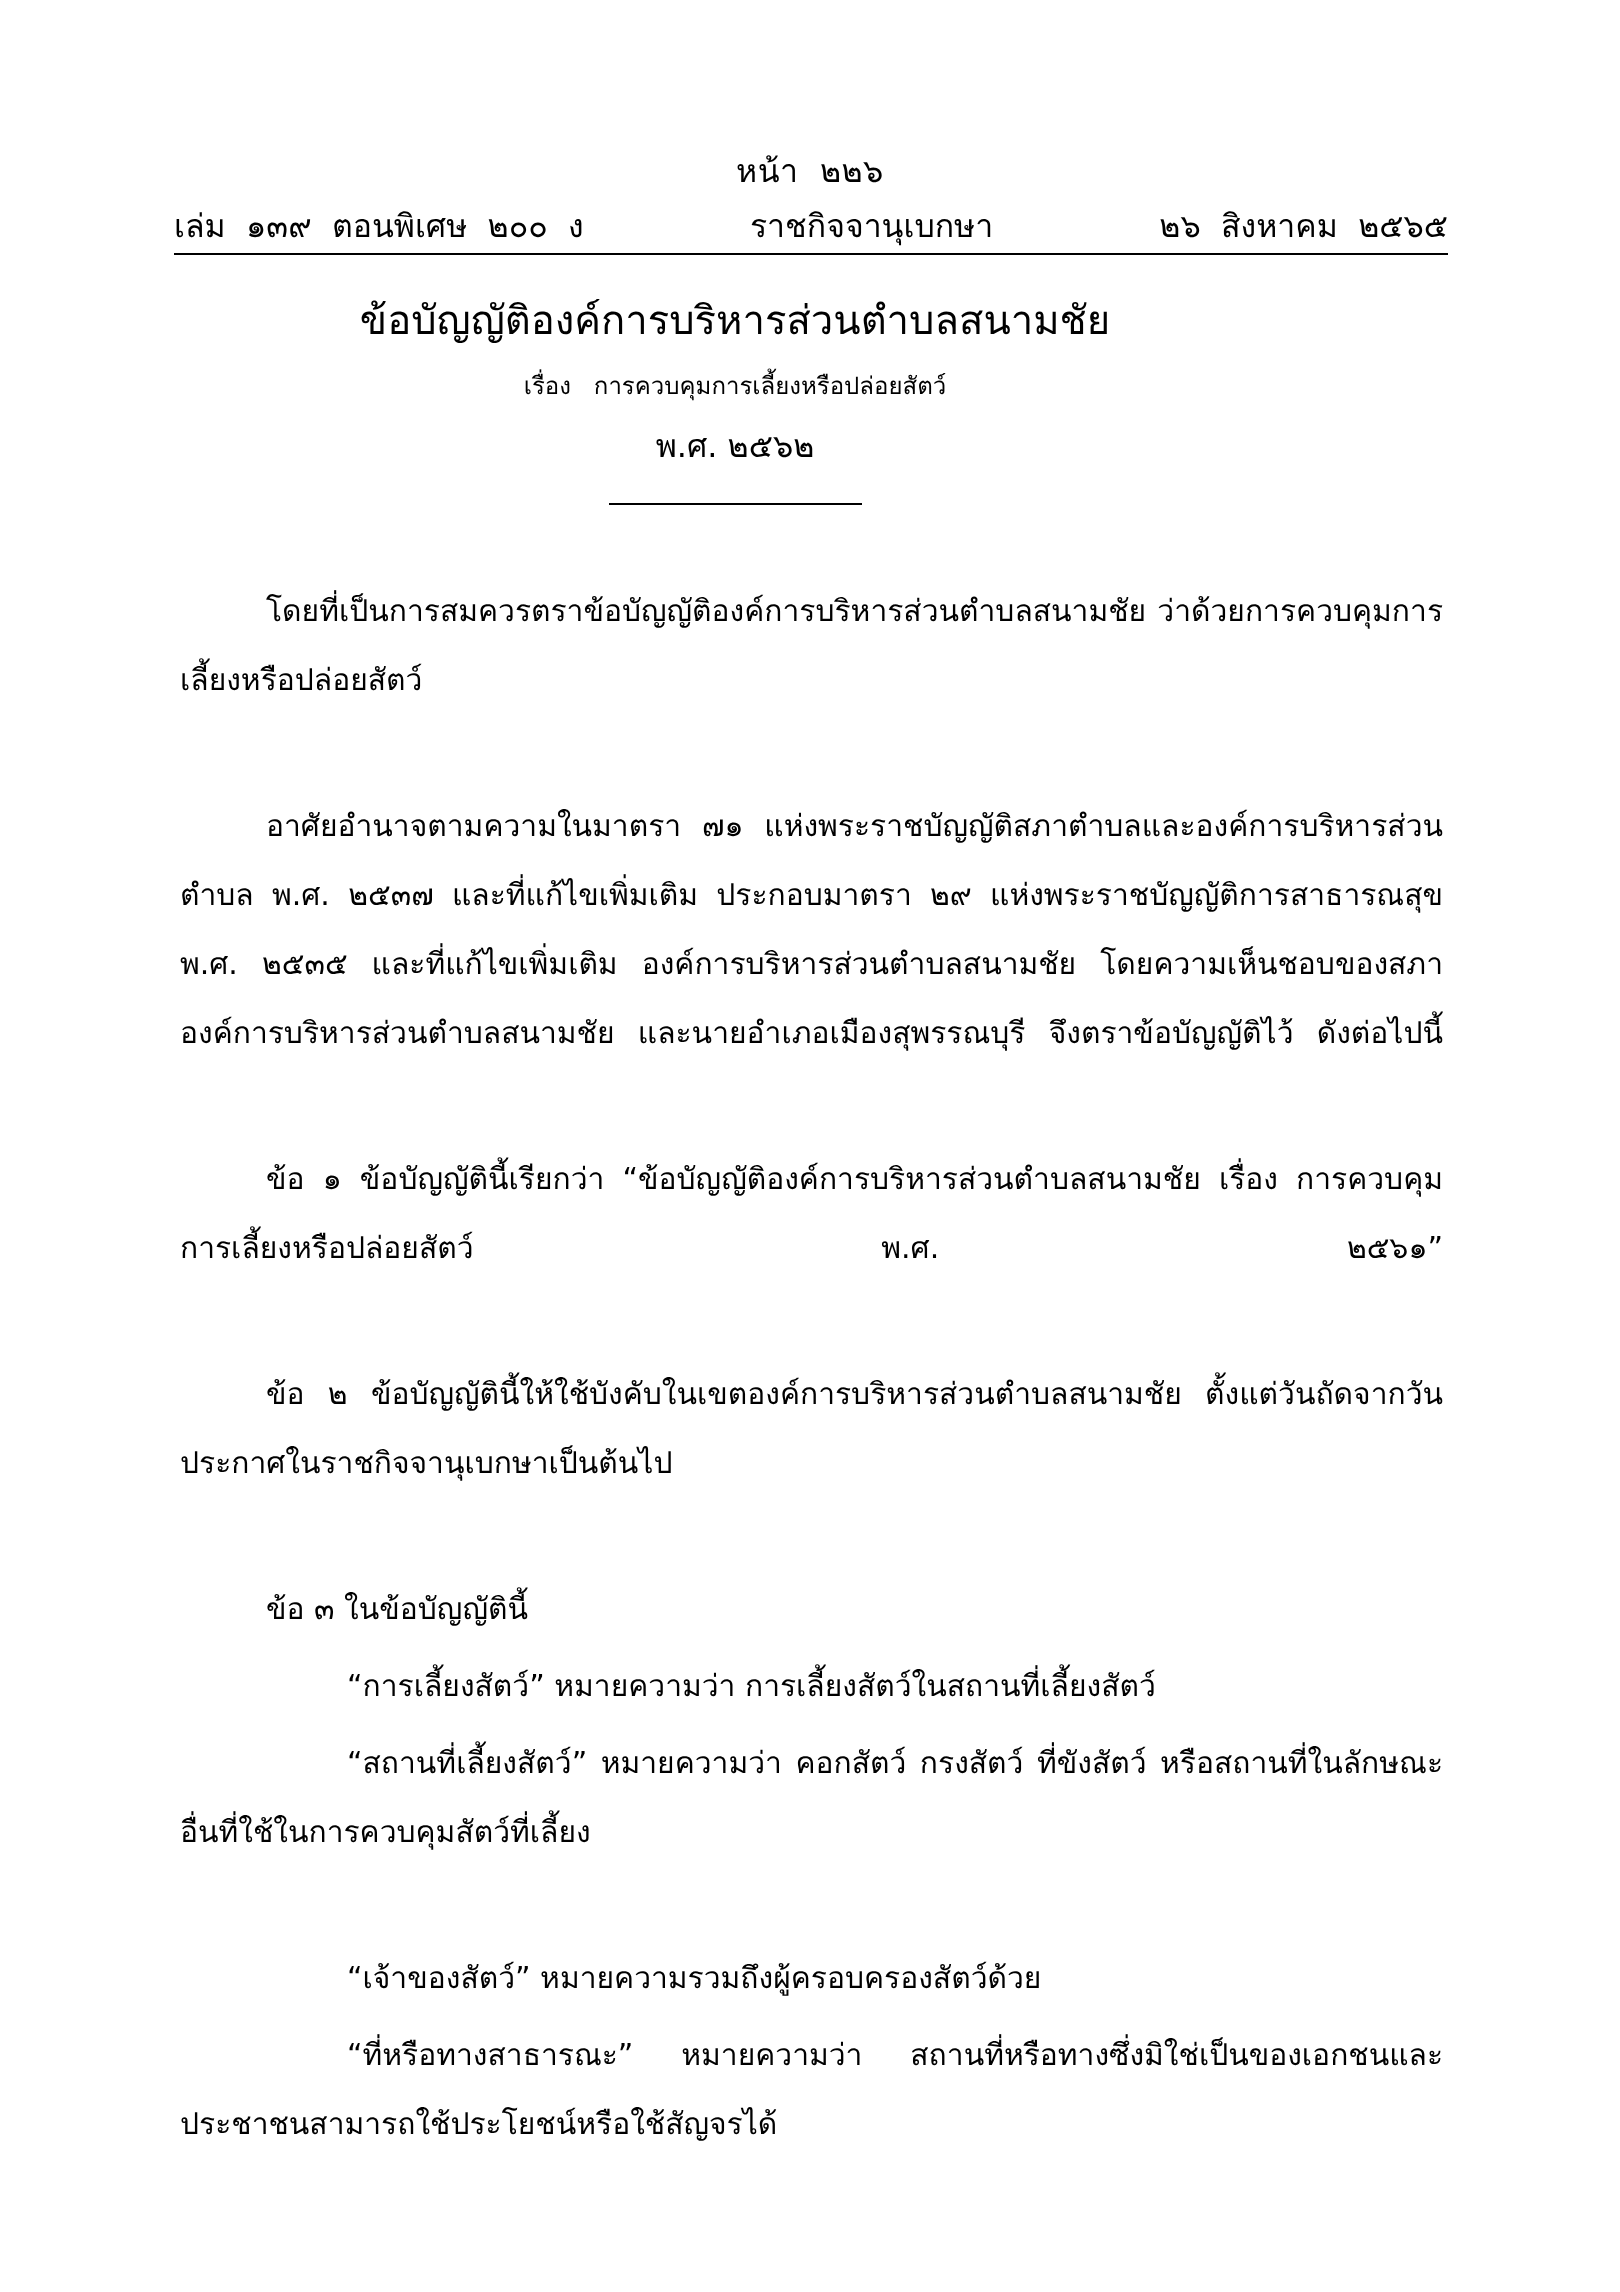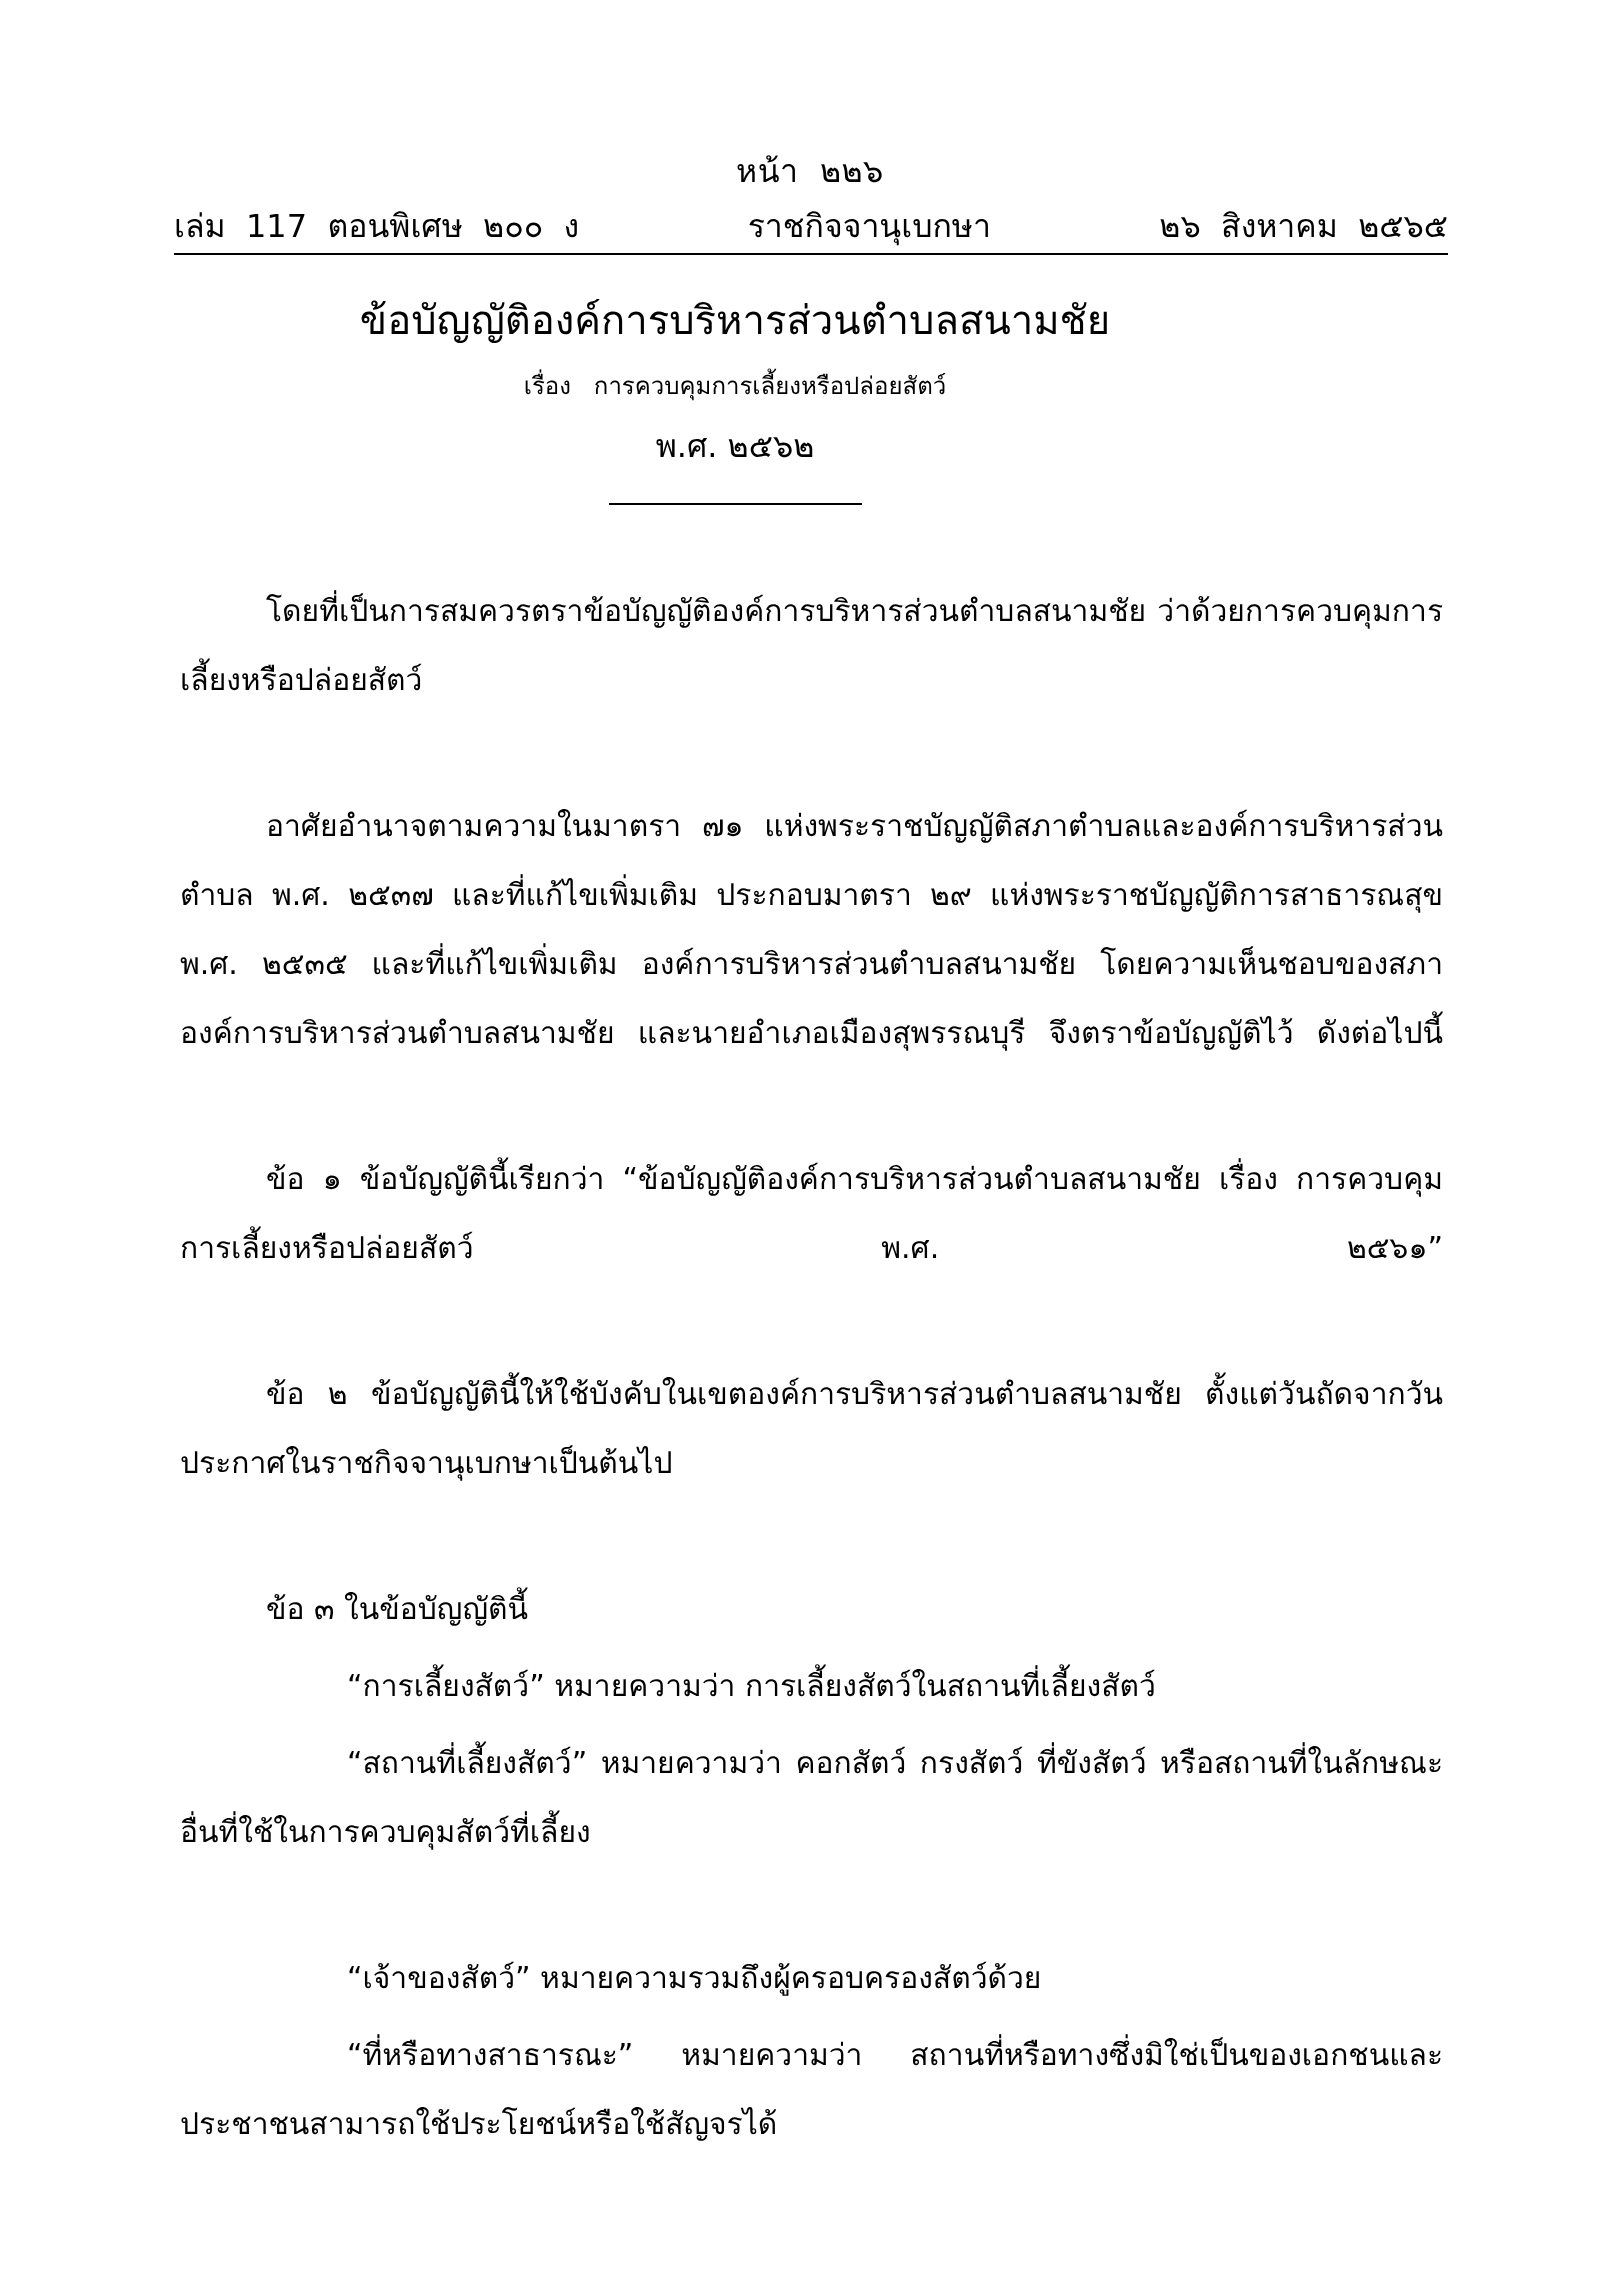--- a/index.html
+++ b/index.html
@@ -129,21 +129,21 @@
   .para.nojustify:after { content: none; }
 </style>
 </head>
 <body>
 
 <div id="page">
 
   <div class="masthead">
     <div class="masthead-page">หน้า  ๒๒๖</div>
     <div class="masthead-row">
-      <span class="masthead-left">เล่ม  117  ตอนพิเศษ  ๒๐๐  ง</span>
+      <span class="masthead-left">เล่ม  ๑๓๙  ตอนพิเศษ  ๒๐๐  ง</span>
       <span class="masthead-mid">ราชกิจจานุเบกษา</span>
       <span class="masthead-right">๒๖  สิงหาคม  ๒๕๖๕</span>
     </div>
   </div>
   <div class="rule"></div>
 
   <div class="title-block">
     <div class="doc-title">ข้อบัญญัติองค์การบริหารส่วนตำบลสนามชัย</div>
     <div class="doc-subtitle">เรื่อง   การควบคุมการเลี้ยงหรือปล่อยสัตว์</div>
     <div class="doc-year">พ.ศ. ๒๕๖๒</div>

